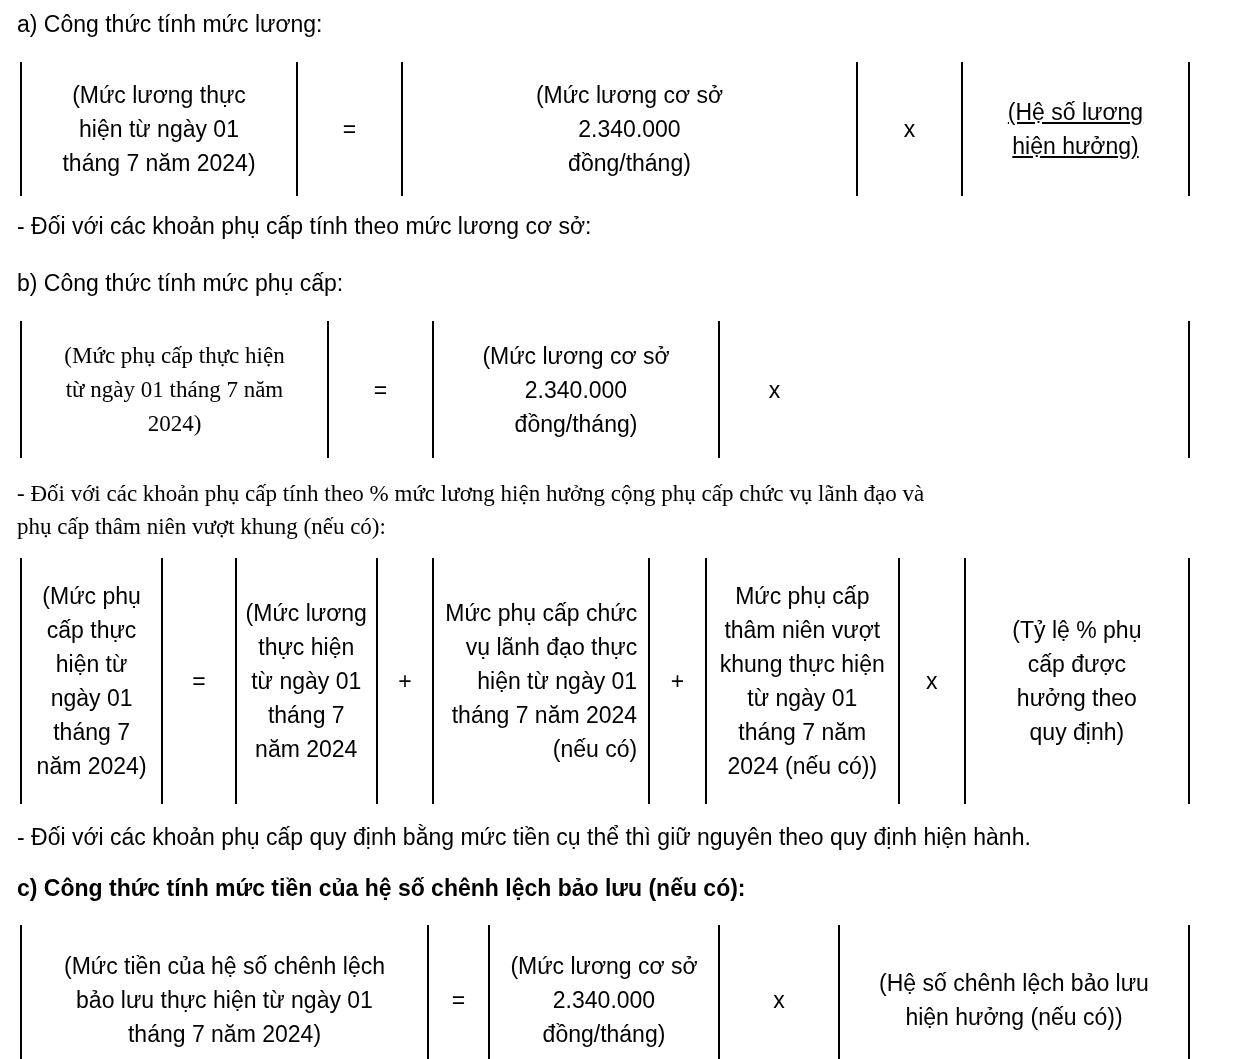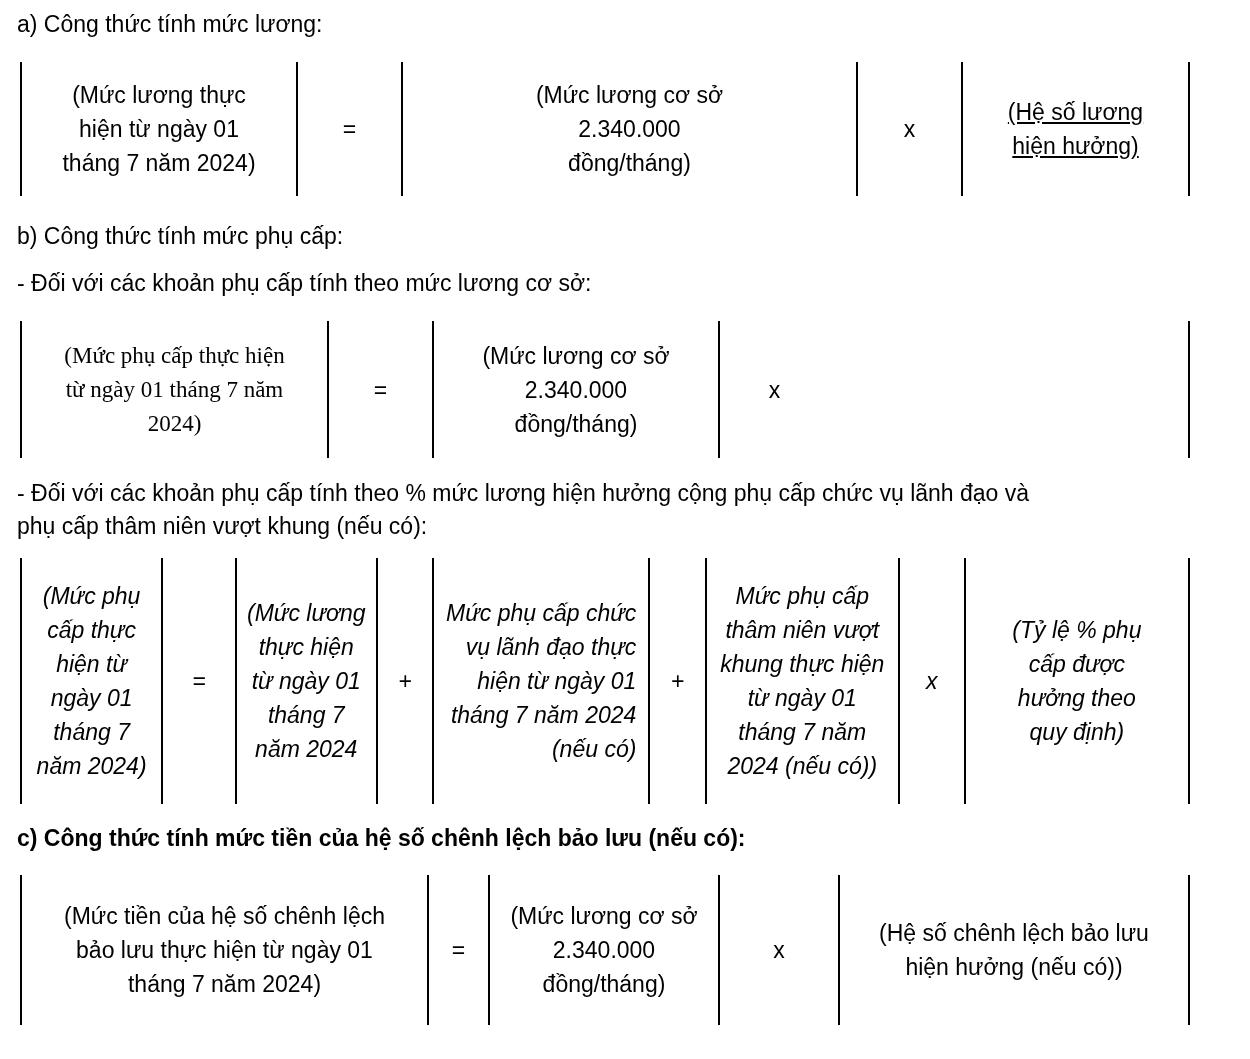--- a/index.html
+++ b/index.html
@@ -42,29 +42,29 @@
     justify-content: center;
     text-align: center;
     white-space: pre-line;
     line-height: 34px;
   }
   
   .mt-fa  { margin-top: 21px; }
   .mt-hb  { margin-top: 24px; }
   .mt-ib1 { margin-top: 14px; }
   .mt-fb1 { margin-top: 21px; }
-  .mt-ib2 { margin-top: 19px; }
+  .mt-ib2 { margin-top: 19px; font-family: Liberation Serif, serif; }
   .mt-fb2 { margin-top: 15px; }
   .mt-nb3 { margin-top: 17px; }
   .mt-hc  { margin-top: 18px; font-weight: bold; }
   .mt-fc  { margin-top: 20px; }
   
   .f-a  { height: 134px; }
   .f-b1 { height: 137px; }
-  .f-b2 { height: 246px; font-style: italic; }
+  .f-b2 { height: 246px; }
   .f-c  { height: 150px; }
   
   .a1 { width: 276px; }
   .a2 { width: 105px; }
   .a3 { width: 455px; }
   .a4 { width: 105px; }
   .a5 { width: 227px; text-decoration: underline; }
   
   .b1-1 { width: 307px; font-family: Liberation Serif, serif; }
   .b1-2 { width: 105px; }
@@ -101,23 +101,23 @@
 tháng 7 năm 2024)</div>
     <div class="seg a2">=</div>
     <div class="seg a3">(Mức lương cơ sở
 2.340.000
 đồng/tháng)</div>
     <div class="seg a4">x</div>
     <div class="seg a5">(Hệ số lương
 hiện hưởng)</div>
   </div>
 
+  <p class="para mt-ib1">- Đối với các khoản phụ cấp tính theo mức lương cơ sở:</p>
+
   <p class="para mt-hb">b) Công thức tính mức phụ cấp:</p>
-
-  <p class="para mt-ib1">- Đối với các khoản phụ cấp tính theo mức lương cơ sở:</p>
 
   <div class="formula f-b1 mt-fb1">
     <div class="seg b1-1">(Mức phụ cấp thực hiện
 từ ngày 01 tháng 7 năm
 2024)</div>
     <div class="seg b1-2">=</div>
     <div class="seg b1-3">(Mức lương cơ sở 2.340.000
 đồng/tháng)</div>
     <div class="seg b1-4">x</div>
   </div>
@@ -151,20 +151,21 @@
 từ ngày 01
 tháng 7 năm
 2024 (nếu có))</div>
     <div class="seg b2-8">x</div>
     <div class="seg b2-9">(Tỷ lệ % phụ
 cấp được
 hưởng theo
 quy định)</div>
   </div>
 
+  <p class="para mt-nb3">- Đối với các khoản phụ cấp quy định bằng mức tiền cụ thể thì giữ nguyên theo quy định hiện hành.</p>
 
   <p class="para mt-hc">c) Công thức tính mức tiền của hệ số chênh lệch bảo lưu (nếu có):</p>
 
   <div class="formula f-c mt-fc">
     <div class="seg c1">(Mức tiền của hệ số chênh lệch
 bảo lưu thực hiện từ ngày 01
 tháng 7 năm 2024)</div>
     <div class="seg c2">=</div>
     <div class="seg c3">(Mức lương cơ sở
 2.340.000

